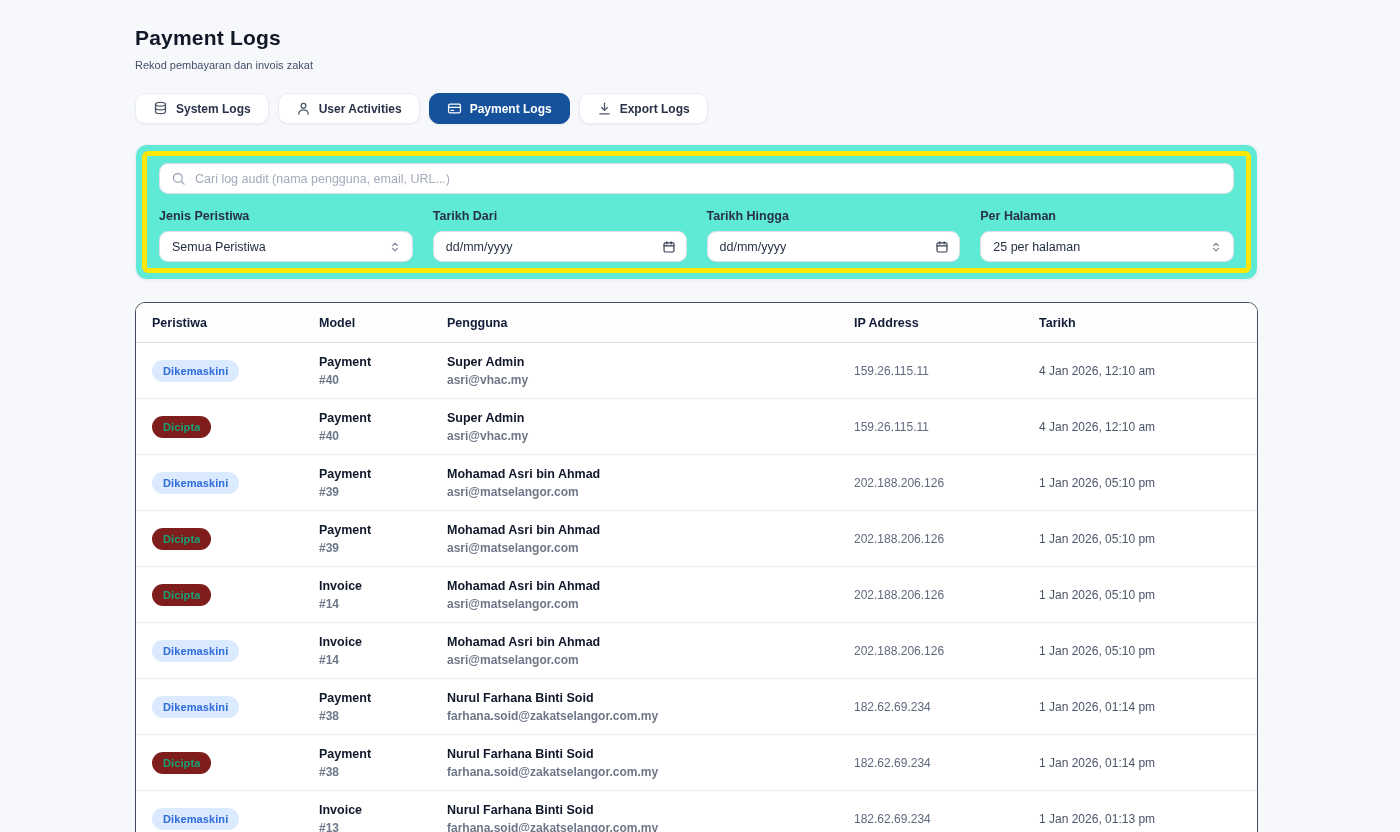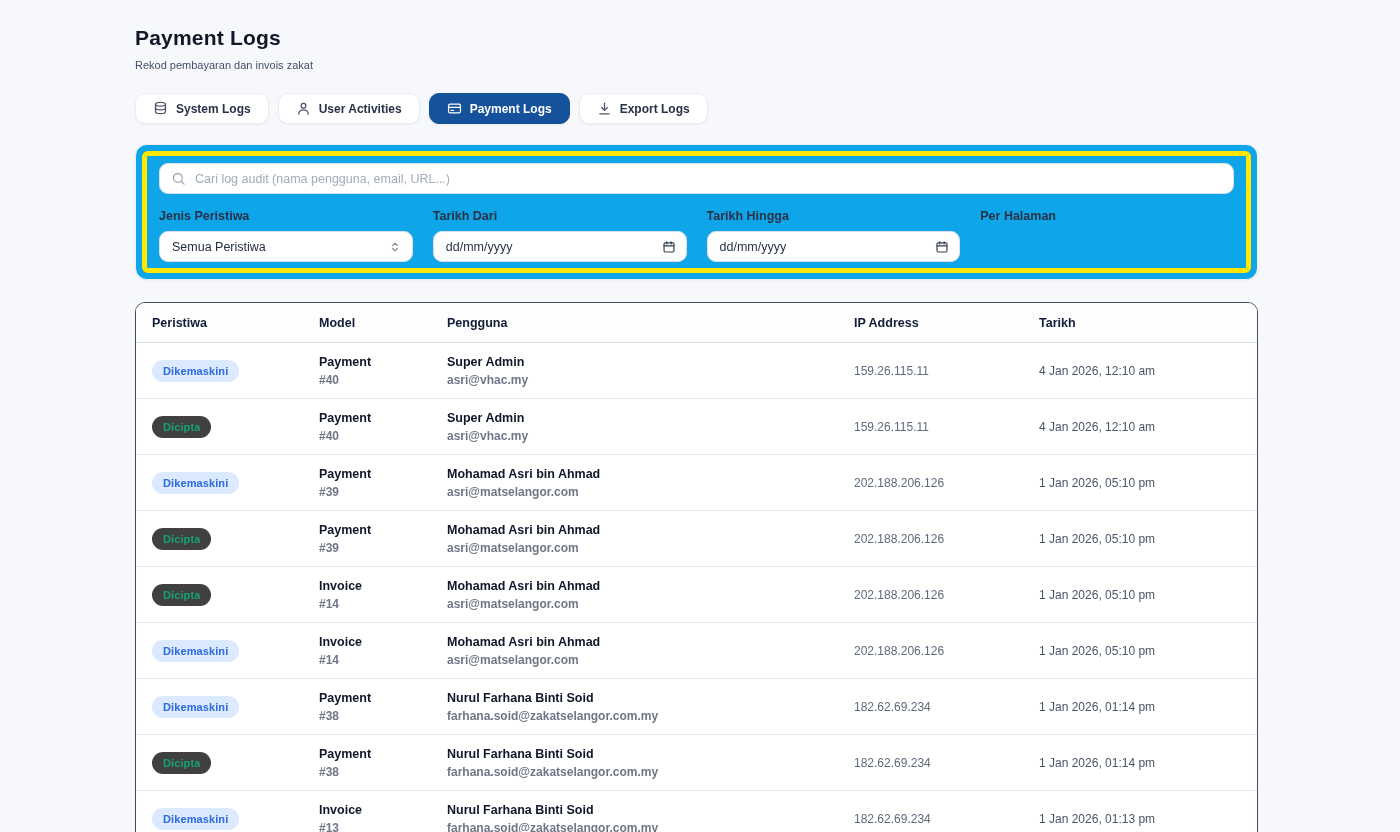--- a/index.html
+++ b/index.html
@@ -23,21 +23,21 @@
     background: #ffffff; border: 1px solid #e9ecf2; border-radius: 10px;
     font-size: 12px; font-weight: 700; color: #273248; cursor: pointer;
     box-shadow: 0 1px 2px rgba(16,24,40,.05);
   }
   .tab svg { width: 15px; height: 15px; stroke: #4b5565; flex: 0 0 auto; }
   .tab.active { background: #15529b; border-color: #15529b; color: #ffffff; }
   .tab.active svg { stroke: #ffffff; }
 
   
   .filter-card {
-    margin-top: 20px; position: relative; background: #0ea5e9;
+    margin-top: 20px; position: relative; background: #5eead4;
     border: 1px solid #eef0f4; border-radius: 12px;
     padding: 18px 23px 17px; box-shadow: 0 1px 3px rgba(16,24,40,.05);
   }
   .highlight-ring {
     position: absolute; inset: 6px; border: 5px solid #ffe603; border-radius: 6px;
     pointer-events: none; z-index: 3;
   }
   .search-wrap { position: relative; }
   .search-wrap svg {
     position: absolute; left: 12px; top: 8px; width: 15px; height: 15px; stroke: #9aa3b5;
@@ -75,21 +75,21 @@
     color: #121d38; border-bottom: 1px solid #d7dbe3; background: #fdfdfe;
   }
   tbody td {
     padding: 8px 16px; height: 56px; border-bottom: 1px solid #e9ecf1; vertical-align: middle;
   }
   .badge {
     display: inline-block; padding: 5px 11px; border-radius: 999px;
     font-size: 11px; font-weight: 700; letter-spacing: .1px; text-align: right;
   }
   .badge-blue { background: #dbeafe; color: #2e6bdb; }
-  .badge-green { background: #404040; color: #14a272; }
+  .badge-green { background: #7f1d1d; color: #14a272; }
   .cell-main { font-size: 12.5px; font-weight: 700; color: #0f172a; }
   .cell-sub { margin-top: 4px; font-size: 12px; color: #6e7789; font-weight: 700; }
   .cell-ip { font-size: 12px; color: #5f6a7d; }
   .cell-date { font-size: 12px; color: #4a5468; }
 </style>
 </head>
 <body>
 
 <div class="content">
 
@@ -179,20 +179,29 @@
                 <rect x="3.5" y="5" width="17" height="15.5" rx="2"></rect>
                 <path d="M3.5 10.2h17"></path>
                 <path d="M8.3 3v4M15.7 3v4"></path>
               </svg>
           </span>
         </div>
       </div>
 
       <div>
         <div class="field-label">Per Halaman</div>
+        <div class="control">
+          <span class="control-value">25 per halaman</span>
+          <span class="right-icon">
+            <svg viewBox="0 0 24 24" fill="none" stroke-width="2.4" stroke-linecap="round" stroke-linejoin="round">
+                <path d="M8 9.5L12 5.5l4 4"></path>
+                <path d="M8 14.5l4 4 4-4"></path>
+              </svg>
+          </span>
+        </div>
       </div>
 
     </div>
   </div>
 
   <div class="table-card">
     <table>
       <colgroup>
           <col style="width:167px">
           <col style="width:128px">

